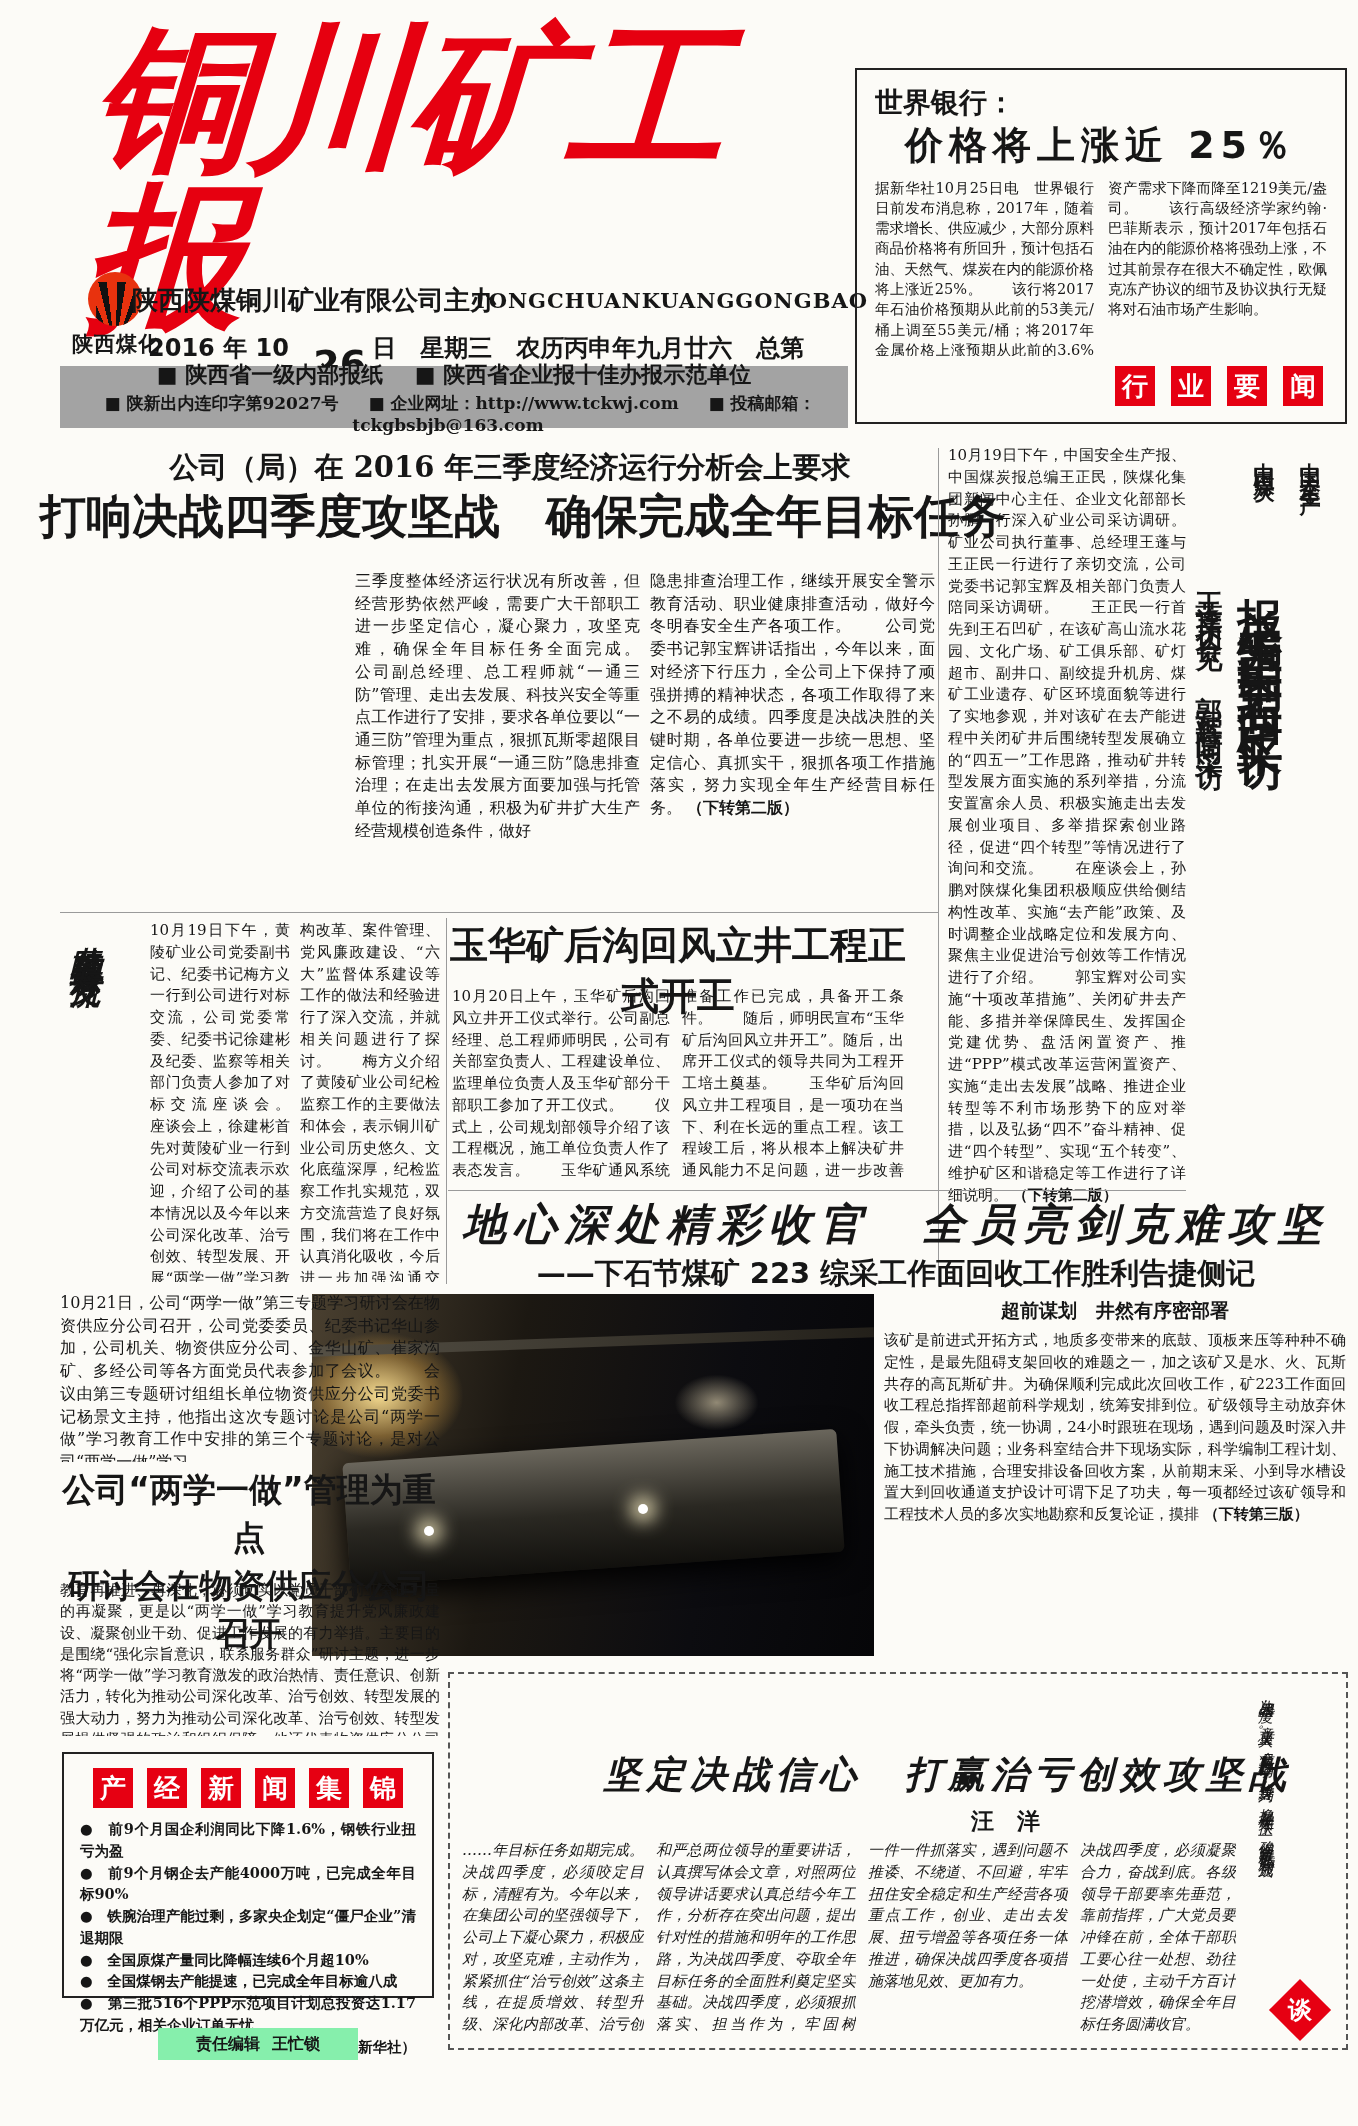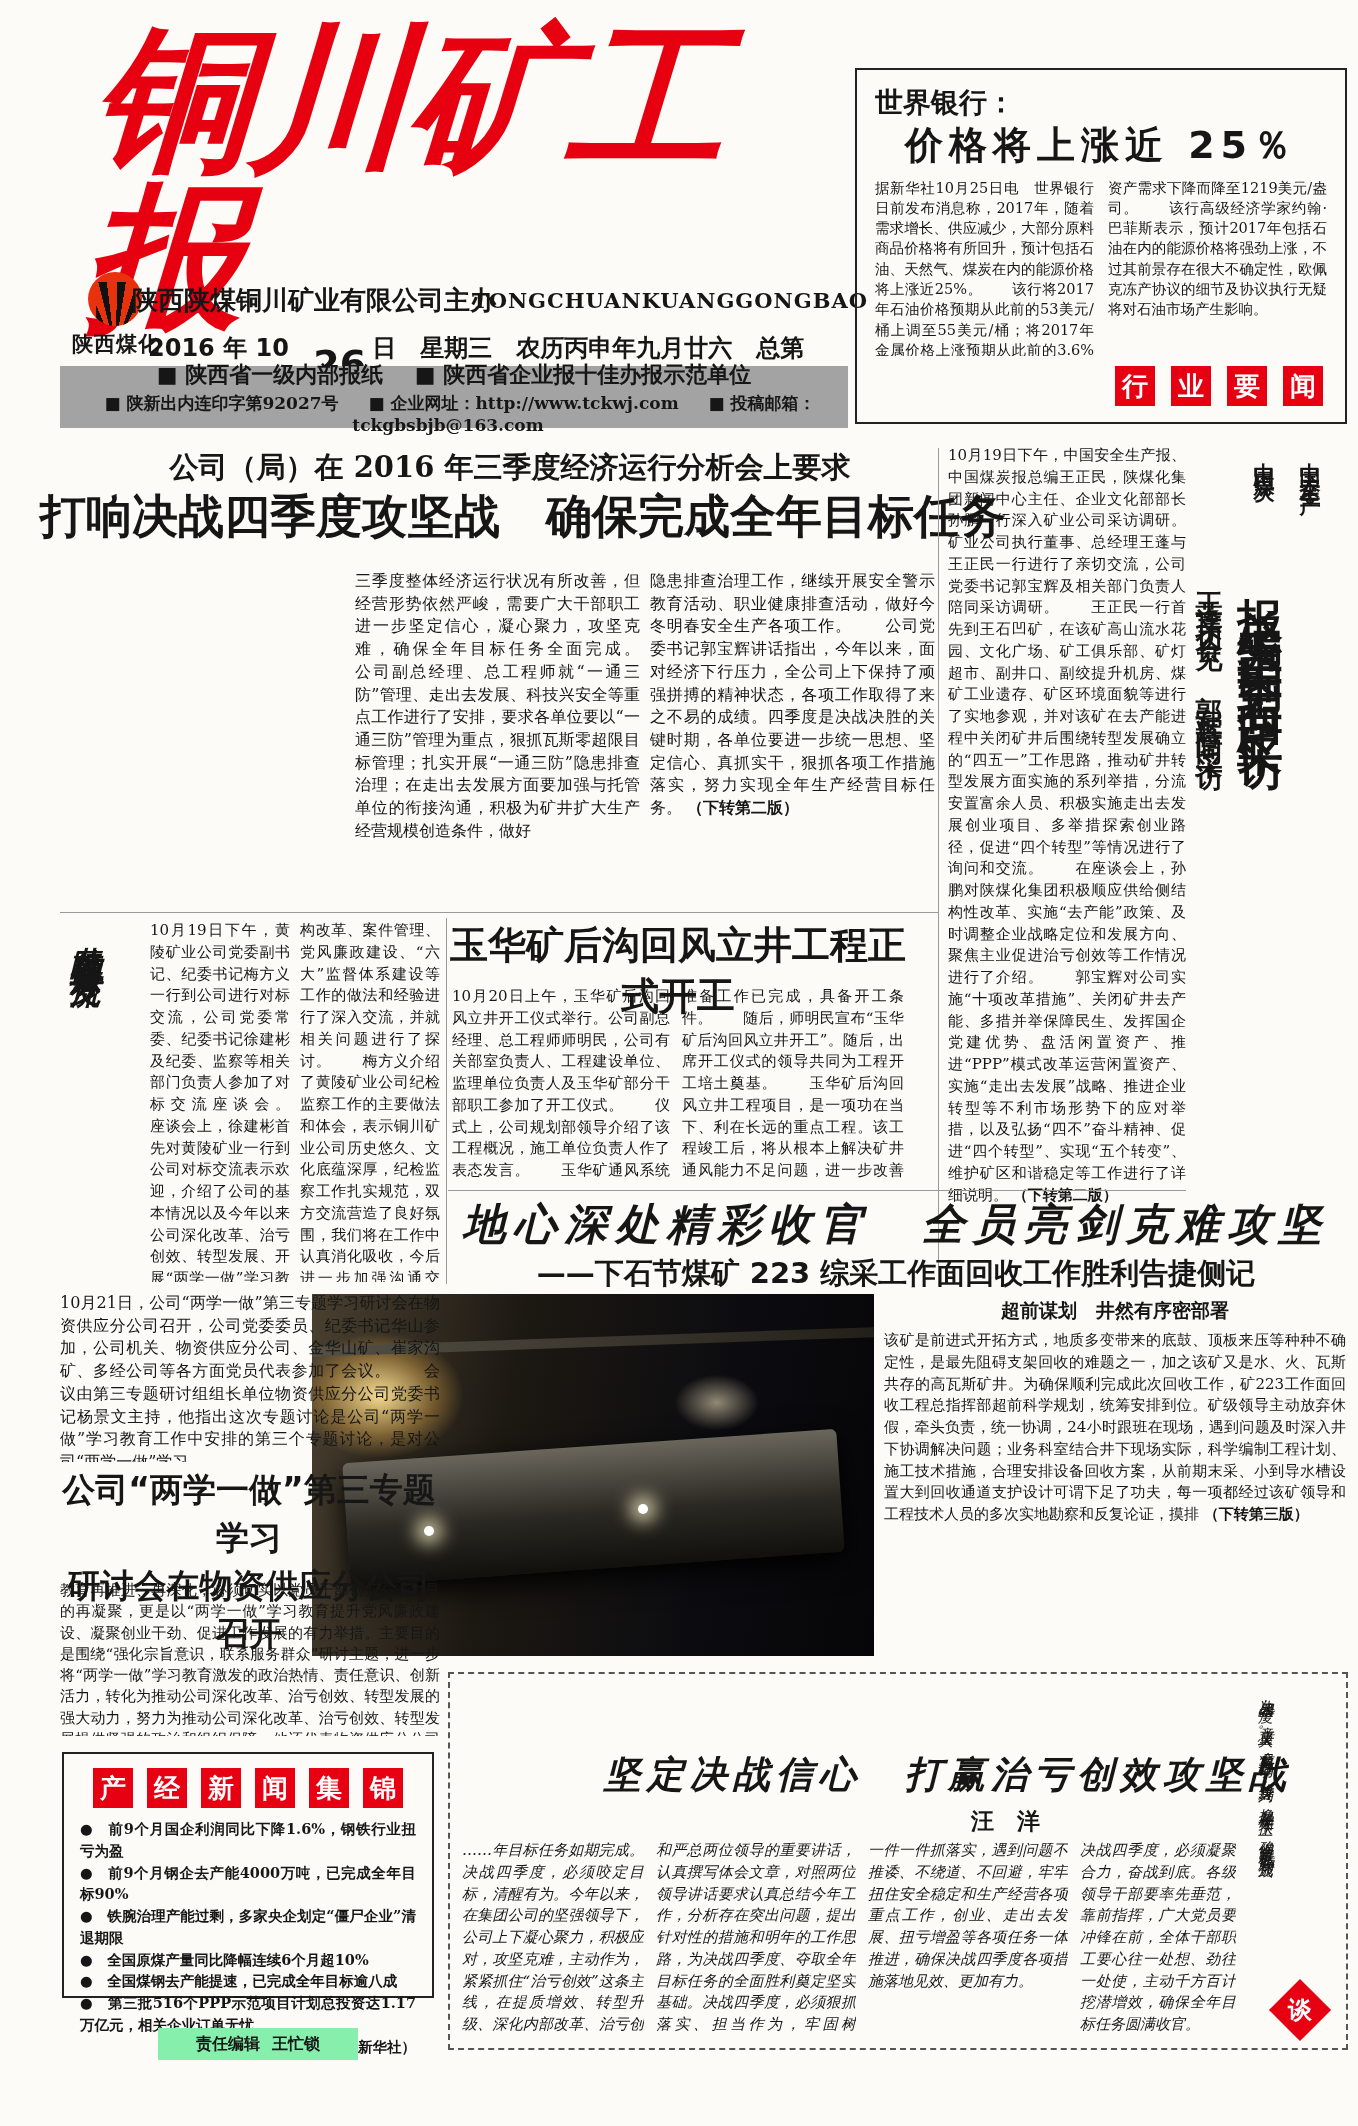--- a/index.html
+++ b/index.html
@@ -186,21 +186,21 @@
   <div class="abs" style="left:884px;top:1292px;width:462px;height:366px;overflow:hidden;">
     <div id="ph-subhead">超前谋划　井然有序密部署</div>
     <div class="bt2" style="height:200px;">
       <span>该矿是前进式开拓方式，地质多变带来的底鼓、顶板来压等种种不确定性，是最先阻碍支架回收的难题之一，加之该矿又是水、火、瓦斯共存的高瓦斯矿井。为确保顺利完成此次回收工作，矿223工作面回收工程总指挥部超前科学规划，统筹安排到位。矿级领导主动放弃休假，牵头负责，统一协调，24小时跟班在现场，遇到问题及时深入井下协调解决问题；业务科室结合井下现场实际，科学编制工程计划、施工技术措施，合理安排设备回收方案，从前期末采、小到导水槽设置大到回收通道支护设计可谓下足了功夫，每一项都经过该矿领导和工程技术人员的多次实地勘察和反复论证，摸排</span>
       <span class="jump">（下转第三版）</span>
     </div>
   </div>
 
   <div class="abs bt" style="left:60px;top:1292px;width:380px;height:170px;">10月21日，公司“两学一做”第三专题学习研讨会在物资供应分公司召开，公司党委委员、纪委书记华山参加，公司机关、物资供应分公司、金华山矿、崔家沟矿、多经公司等各方面党员代表参加了会议。　　会议由第三专题研讨组组长单位物资供应分公司党委书记杨景文主持，他指出这次专题讨论是公司“两学一做”学习教育工作中安排的第三个专题讨论，是对公司“两学一做”学习</div>
   <div class="abs" id="lx-hl">
-    <div>公司“两学一做”第三专题学习</div>
+    <div>公司“两学一做”管理为重点</div>
     <div>研讨会在物资供应分公司召开</div>
   </div>
   <div class="abs bt" style="left:60px;top:1580px;width:380px;height:156px;font-size:15px;">
     <span>教育再推进、再深化，必须切实以党员干部创业奋进力量的再凝聚，更是以“两学一做”学习教育提升党风廉政建设、凝聚创业干劲、促进工作发展的有力举措。主要目的是围绕“强化宗旨意识，联系服务群众”研讨主题，进一步将“两学一做”学习教育激发的政治热情、责任意识、创新活力，转化为推动公司深化改革、治亏创效、转型发展的强大动力，努力为推动公司深化改革、治亏创效、转型发展提供坚强的政治和组织保障。他还代表物资供应分公司党委对各位参加人员的到来表示热烈的欢迎，并对本单位推进“两学一做”和加强生产经营工作情况做了简要介绍。</span>
     
   </div>
 
   <div class="abs" id="cbox">
     <div class="badges">
       <span class="sq">产</span>

